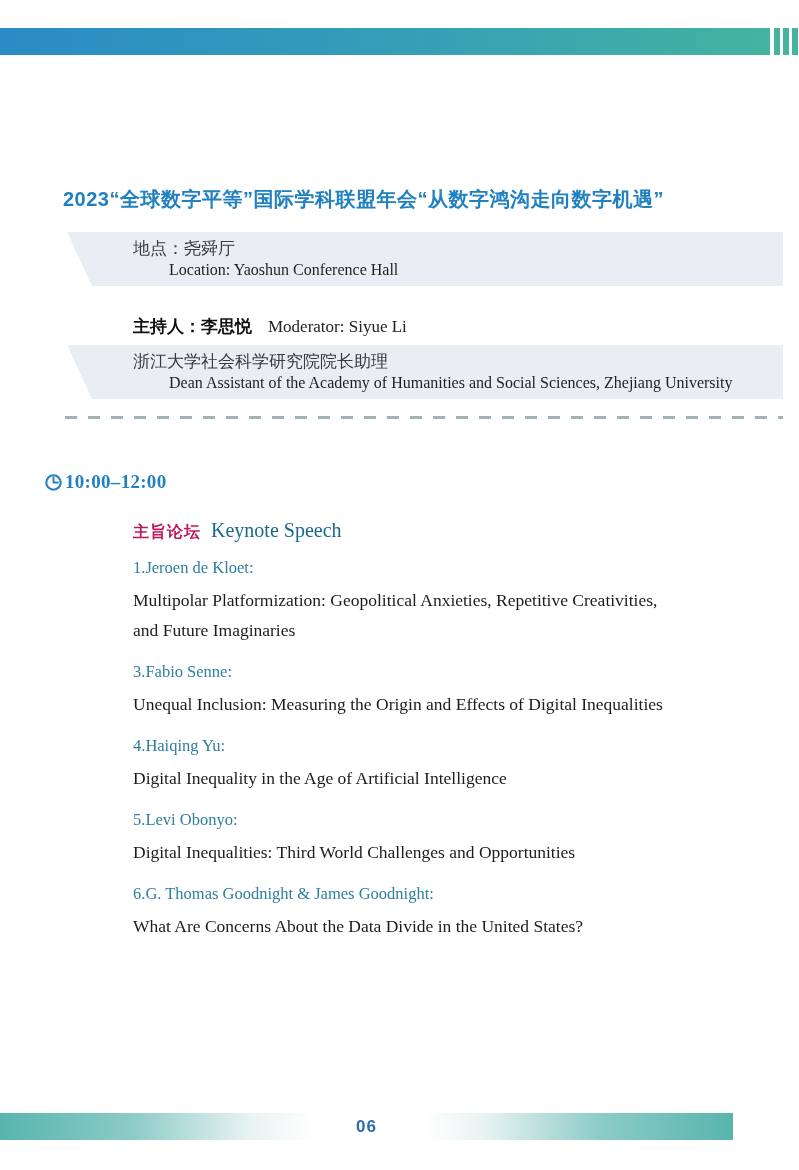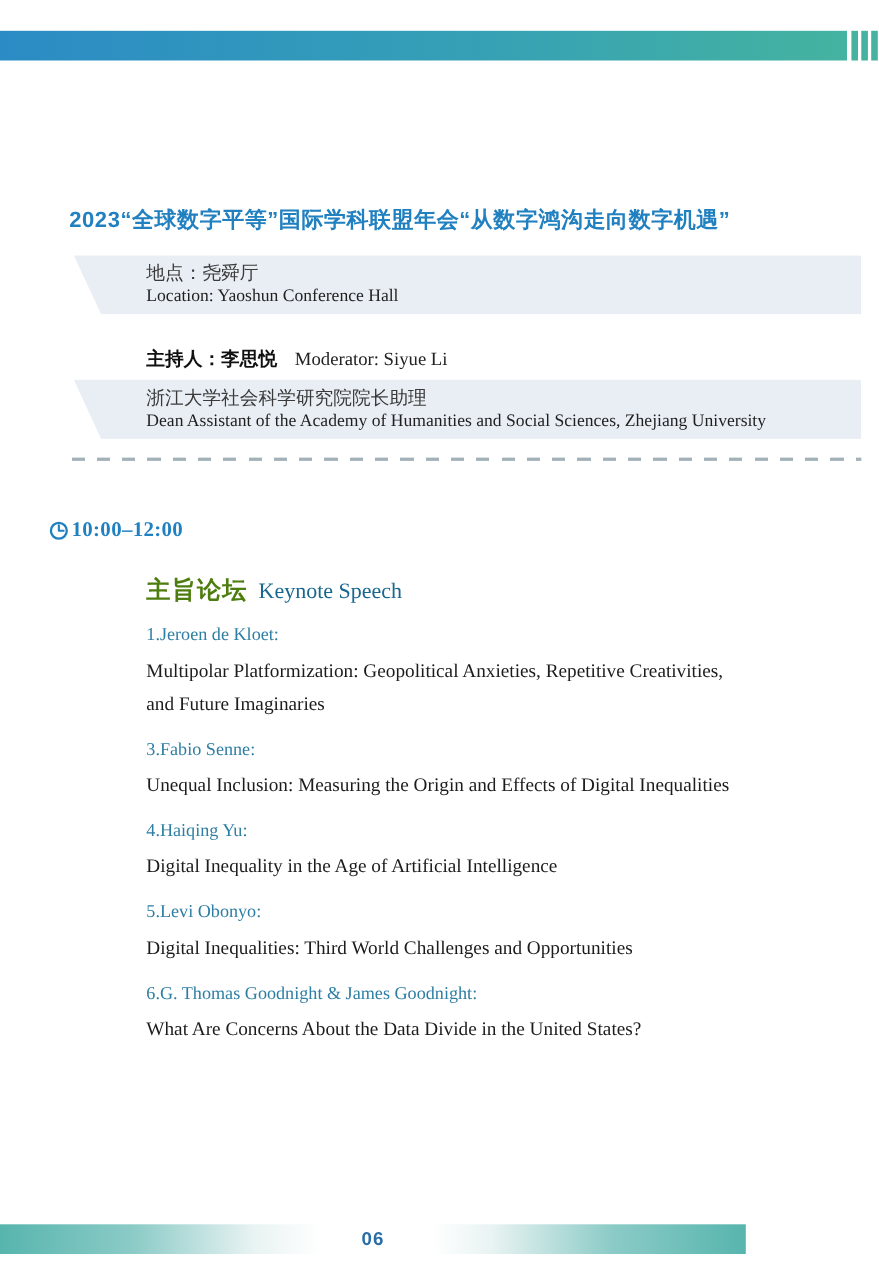--- a/index.html
+++ b/index.html
@@ -13,21 +13,21 @@
     --body-text:#1c1c1c;
   }
   *{box-sizing:border-box;margin:0;padding:0;}
   html,body{width:799px;height:1170px;}
   body{
     background:#ffffff;
     font-family:"Liberation Sans","DejaVu Sans",sans-serif;
     overflow:hidden;
     position:relative;
   }
-  .serif{font-family:"Liberation Serif","DejaVu Serif",serif;}
+  .serif{font-family:"Liberation Serif","DejaVu Serif",serif;margin-left:36px;}
 
   
   .top-bar{
     position:absolute;top:28px;left:0;width:770px;height:27px;
     background:linear-gradient(90deg,#2b8bc5 0%,#35a0b6 55%,var(--accent-teal) 100%);
   }
   .top-stripes{
     position:absolute;top:28px;left:774px;height:27px;
     display:flex;gap:3px;
   }
@@ -72,37 +72,37 @@
     display:flex;align-items:center;
     color:var(--accent-blue);
   }
   .clock-icon{width:19px;height:19px;display:block;}
   .time-text{font-size:19px;font-weight:bold;margin-left:2px;letter-spacing:0.3px;font-family:Liberation Serif, serif;}
 
   .section-heading{
     margin:5px 0 0 133px;
     display:flex;align-items:baseline;
   }
-  .sec-zh{font-size:22px;font-weight:bold;color:#4d7c0f;letter-spacing:1px;margin-top:24px;}
+  .sec-zh{font-size:16px;font-weight:bold;color:#be185d;letter-spacing:1px;margin-top:24px;}
   .sec-en{font-size:20px;color:var(--heading-teal);margin-left:10px;}
 
   .speech-list{margin:12px 0 0 133px;width:650px;}
   .speech{margin-bottom:14px;}
   .speech-name{
     font-family:"Liberation Serif","DejaVu Serif",serif;
     font-size:16.5px;color:var(--speaker-teal);line-height:26px;margin-bottom:4px;
   }
   .speech-title .title-line{
     font-family:"Liberation Serif","DejaVu Serif",serif;
     font-size:17.5px;color:var(--body-text);line-height:30px;
   }
 
   
   .bottom-bar{
-    position:absolute;top:1113px;left:0;width:678px;height:27px;
+    position:absolute;top:1113px;left:0;width:733px;height:27px;
     background:linear-gradient(90deg,
       #57b5ae 0%,#8ccbc7 18%,#e8f3f2 34%,#ffffff 43%,
       #ffffff 58%,#e8f3f2 66%,#8ccbc7 82%,#57b5ae 100%);
     display:flex;align-items:center;justify-content:center;
   }
   .page-num{font-size:17px;font-weight:bold;color:var(--page-num-blue);letter-spacing:1px;}
 </style>
 </head>
 <body>
 

